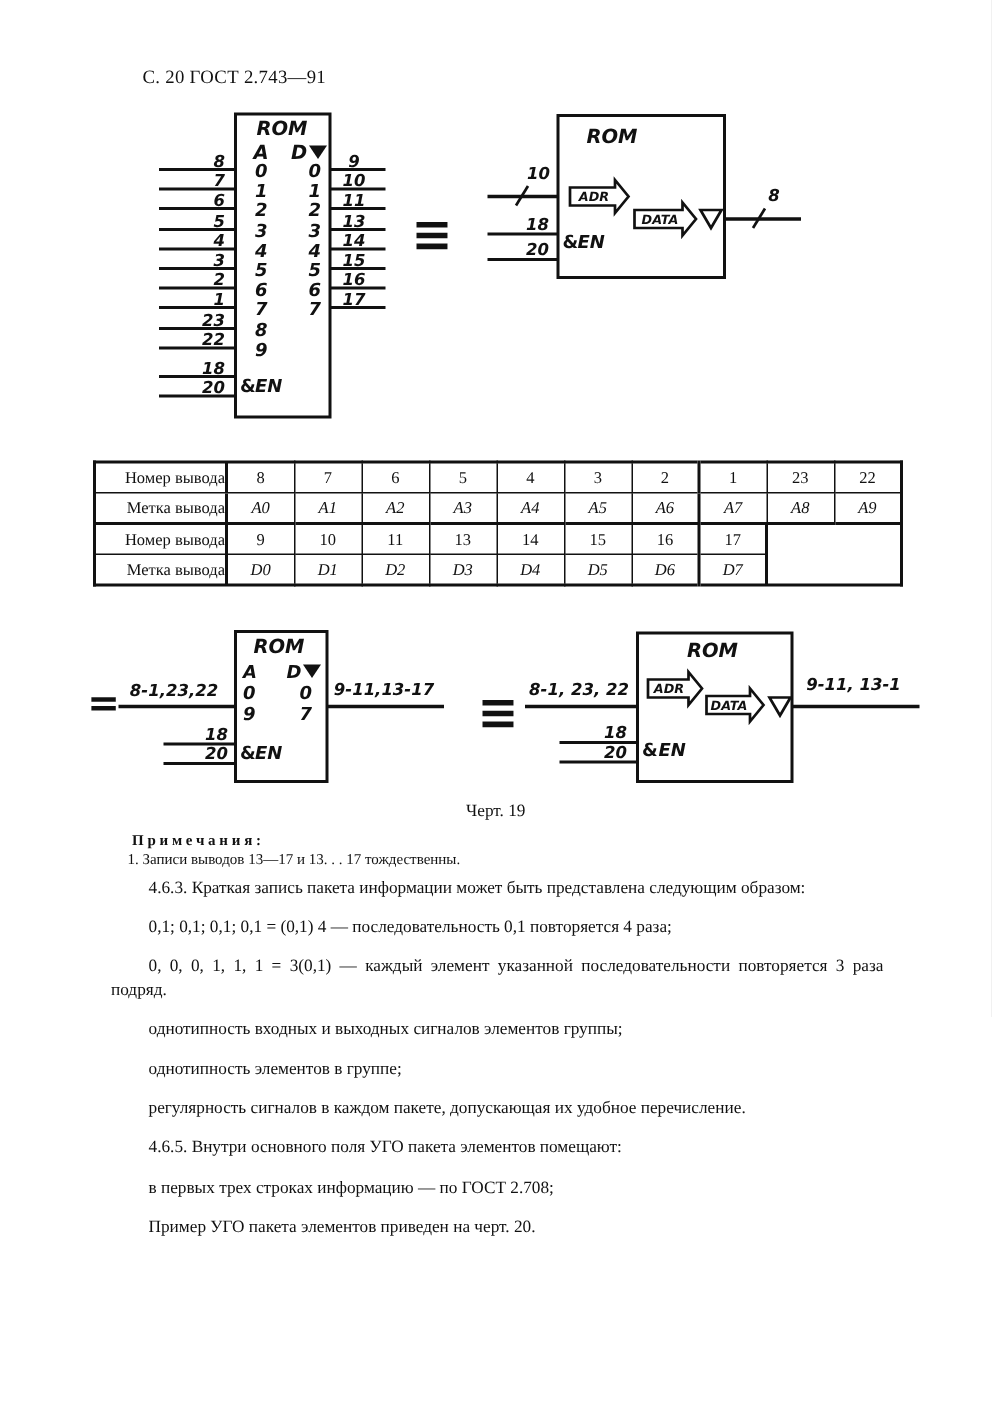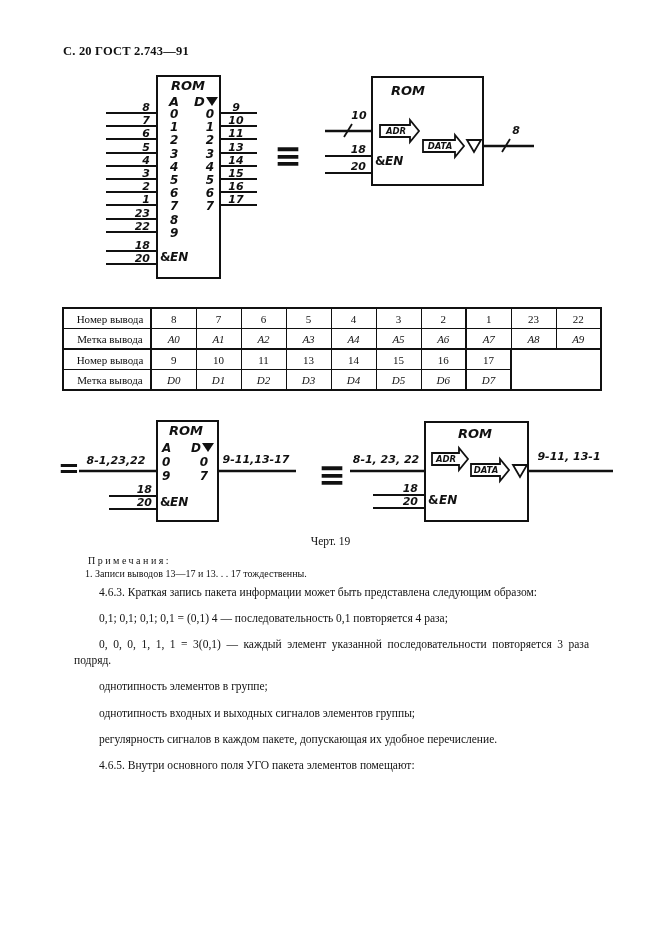--- a/index.html
+++ b/index.html
@@ -1,43 +1,43 @@
 <!DOCTYPE html>
 <html><head>
 <meta charset="utf-8">
 <style>
   html,body{margin:0;padding:0;background:#e8e8e8;}
   .page{position:relative;width:661px;height:936px;background:#ffffff;overflow:hidden;
         font-family:"Liberation Serif",serif;color:#111;}
   .abs{position:absolute;}
-  .hdr{font-weight:bold;font-size:12.5px;letter-spacing:.2px;}
+  .hdr{font-weight:normal;font-size:12.5px;letter-spacing:.2px;margin-left:32px;}
   .cap{width:661px;text-align:center;font-size:11.5px;}
   
   .dt{font-family:"DejaVu Sans",sans-serif;font-style:italic;font-weight:bold;fill:#111;}
   .up{font-style:normal;}
   .t13{font-size:13px}.t12{font-size:12px}.t11{font-size:11px}.t9{font-size:8.5px}
   .eq{font-family:"DejaVu Sans",sans-serif;font-weight:bold;fill:#111;}
   .box{fill:none;stroke:#111;stroke-width:2;}
   .ld{stroke:#111;stroke-width:2;}
   .bus{stroke:#111;stroke-width:2.4;}
   .sl{stroke:#111;stroke-width:1.8;}
   .fillb{fill:#111;}
   .ow{fill:#fff;stroke:#111;stroke-width:1.8;}
   
   table.pt{border-collapse:collapse;table-layout:fixed;width:538px;border:2px solid #111;
            font-family:"Liberation Serif",serif;font-size:11px;color:#111;}
   table.pt td{border:1px solid #111;height:19px;text-align:center;padding:0;overflow:hidden;}
-  table.pt td.lbl{text-align:center;padding-left:6px;border-right-width:2px;}
+  table.pt td.lbl{text-align:right;padding-left:6px;border-right-width:2px;}
   table.pt tr.rthick td{border-bottom-width:2px;}
   table.pt td.bl2{border-left-width:2px;}
   table.pt tr.metka td:not(.lbl){font-style:italic;}
   
   .notes{font-size:10px;line-height:12.8px;}
   .notes p{margin:0;text-align:justify;}
-  .nt{text-indent:25px;letter-spacing:2.5px;}
+  .nt{text-indent:25px;letter-spacing:2.5px;font-weight:bold;}
   .ni{text-indent:22px;}
   .para{font-size:11.5px;line-height:15.4px;text-align:justify;text-indent:25px;margin:11px;}
   .mt4{margin-top:4px !important;}
 </style>
 </head>
 <body>
 
 <div class="page">
 
   <div class="abs hdr" style="left:63px;top:44px">С. 20 ГОСТ 2.743—91</div>
@@ -254,19 +254,21 @@
   <div class="abs cap" style="top:535px">Черт. 19</div>
 
   <div class="abs" style="left:63px;top:555px;width:537px">
     <div class="notes">
       <p class="nt">Примечания:</p>
       <p class="ni">1. Записи выводов 13—17 и 13. . . 17 тождественны.</p>
     </div>
     <p class="para mt4">4.6.3. Краткая запись пакета информации может быть представлена следующим образом:</p>
     <p class="para">0,1; 0,1; 0,1; 0,1 = (0,1) 4 — последовательность 0,1 повторяется 4 раза;</p>
     <p class="para">0, 0, 0, 1, 1, 1 = 3(0,1) — каждый элемент указанной последовательности повторяется 3 раза подряд.</p>
+    <p class="para">однотипность входных и выходных сигналов элементов группы;</p>
     <p class="para">однотипность элементов в группе;</p>
-    <p class="para">однотипность входных и выходных сигналов элементов группы;</p>
     <p class="para">регулярность сигналов в каждом пакете, допускающая их удобное перечисление.</p>
     <p class="para">4.6.5. Внутри основного поля УГО пакета элементов помещают:</p>
+    <p class="para">в первых трех строках информацию — по ГОСТ 2.708;</p>
+    <p class="para">Пример УГО пакета элементов приведен на черт. 20.</p>
   </div>
 
 </div>
 
 </body></html>

